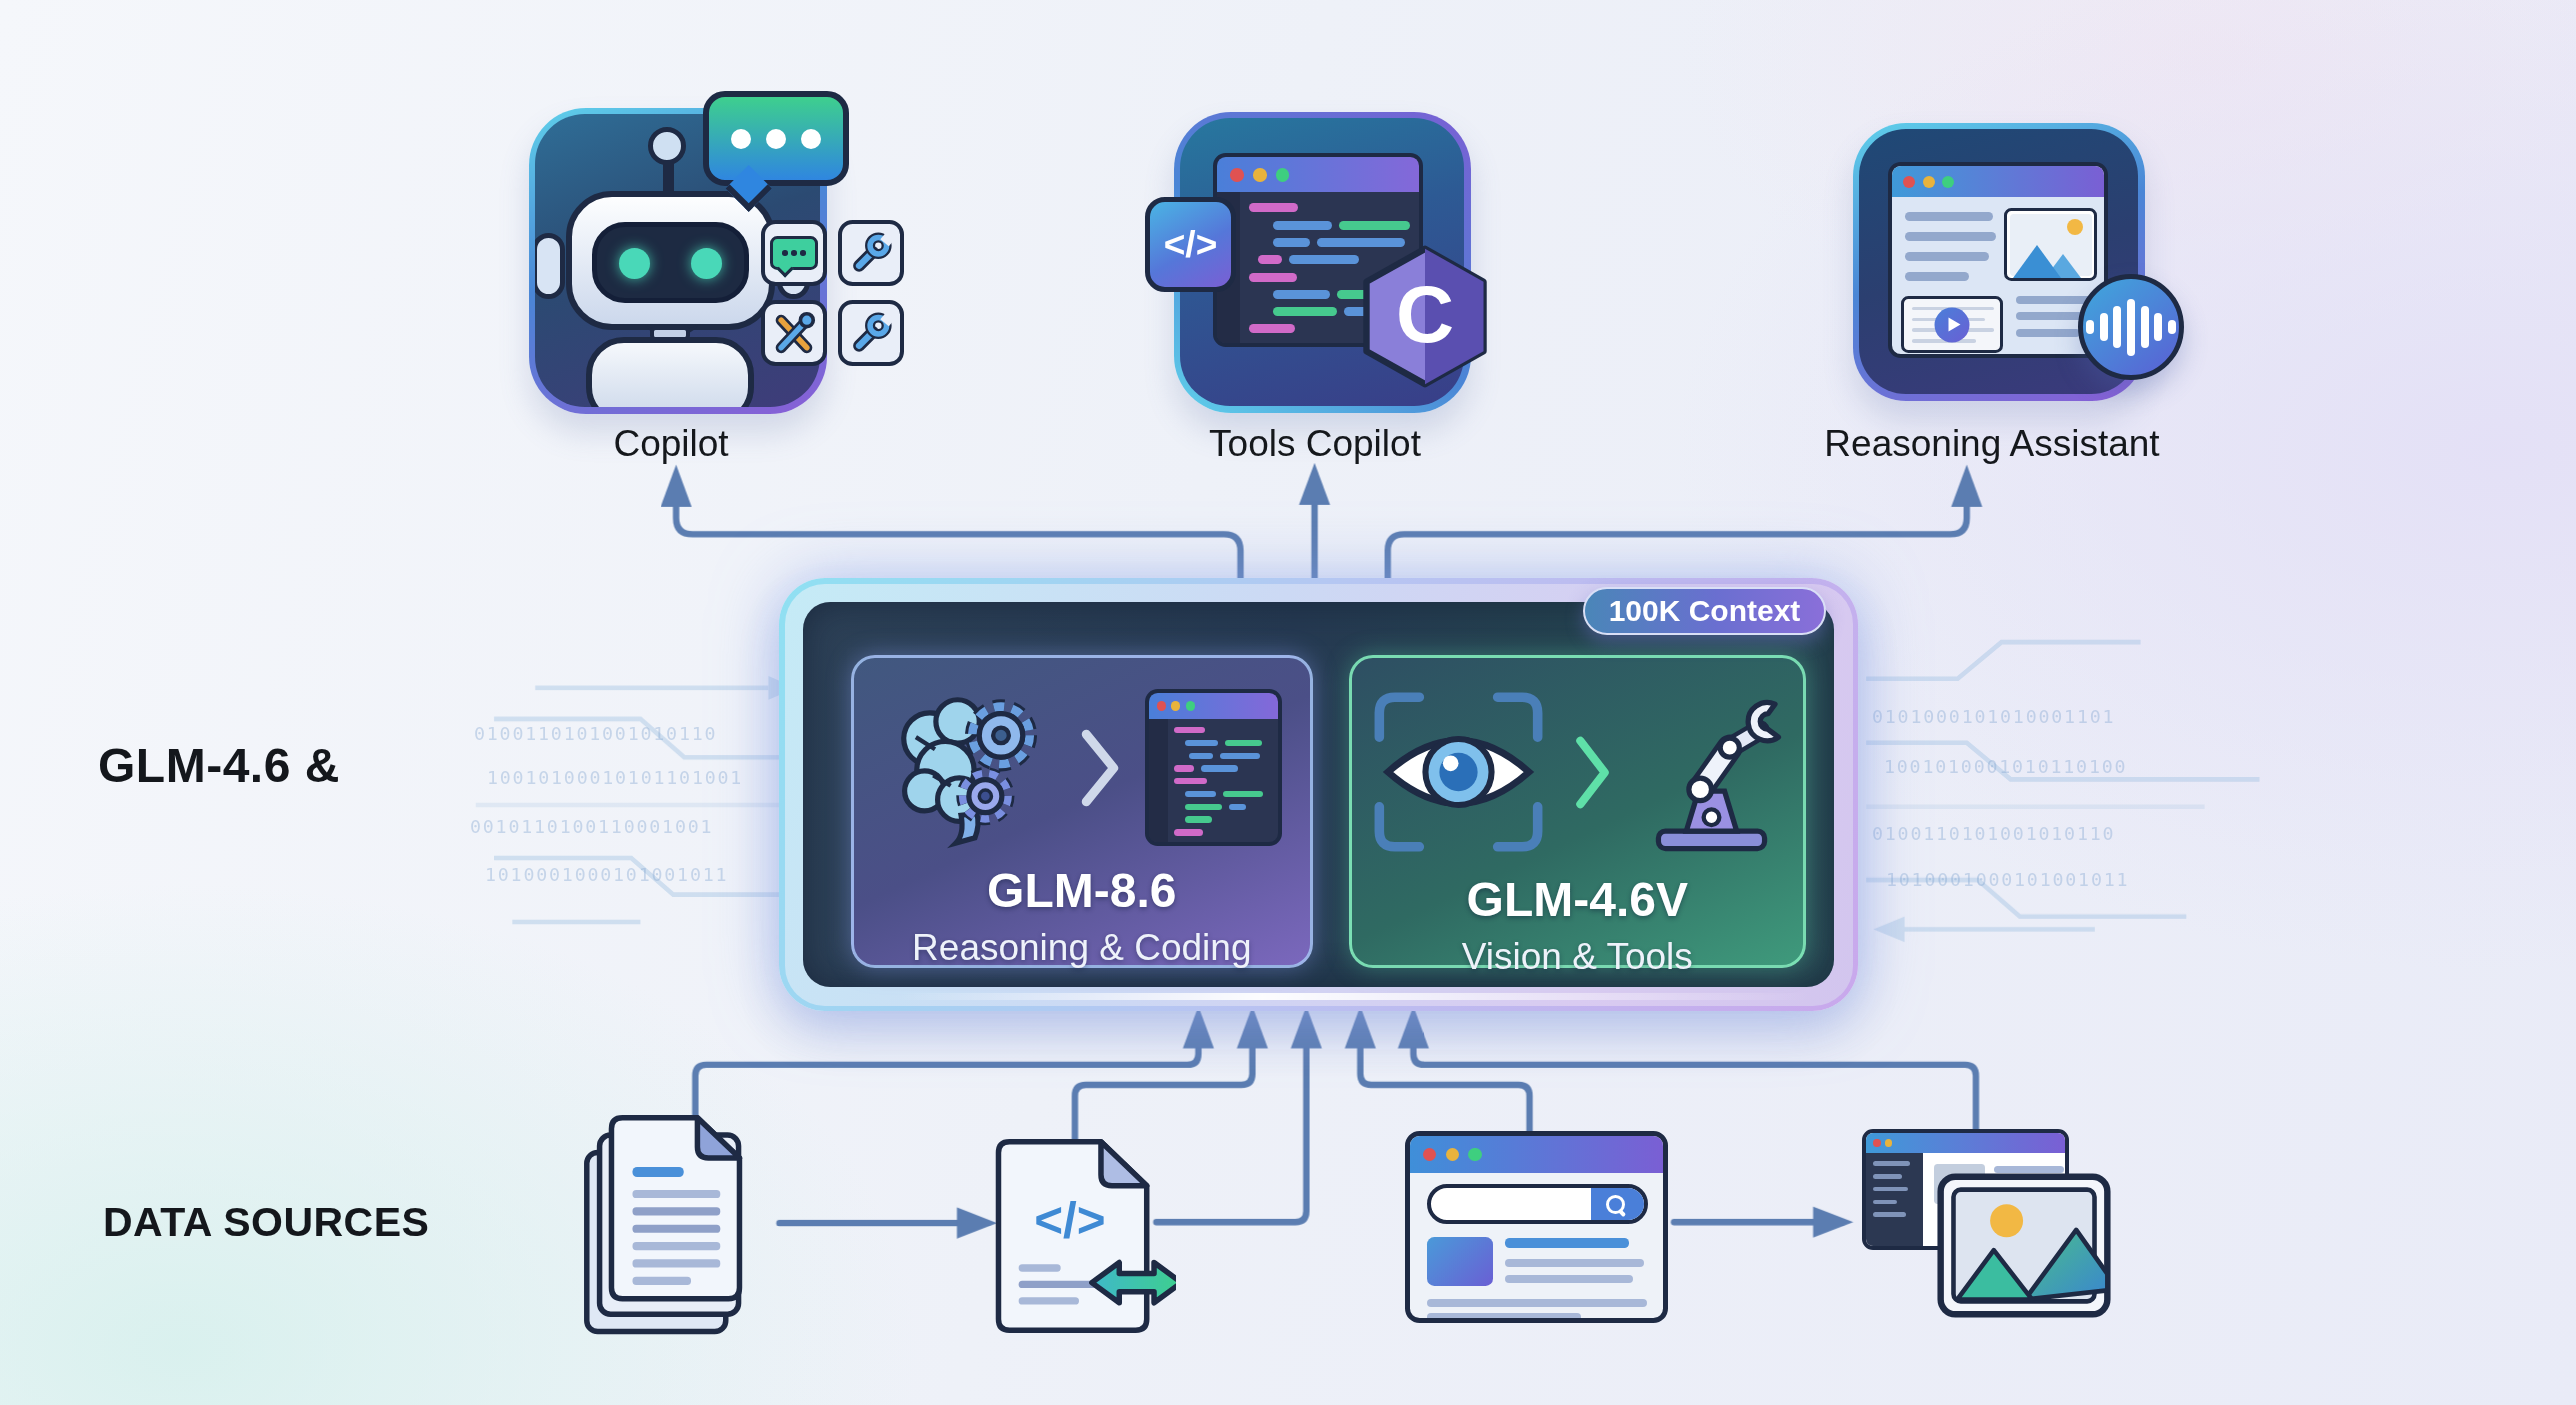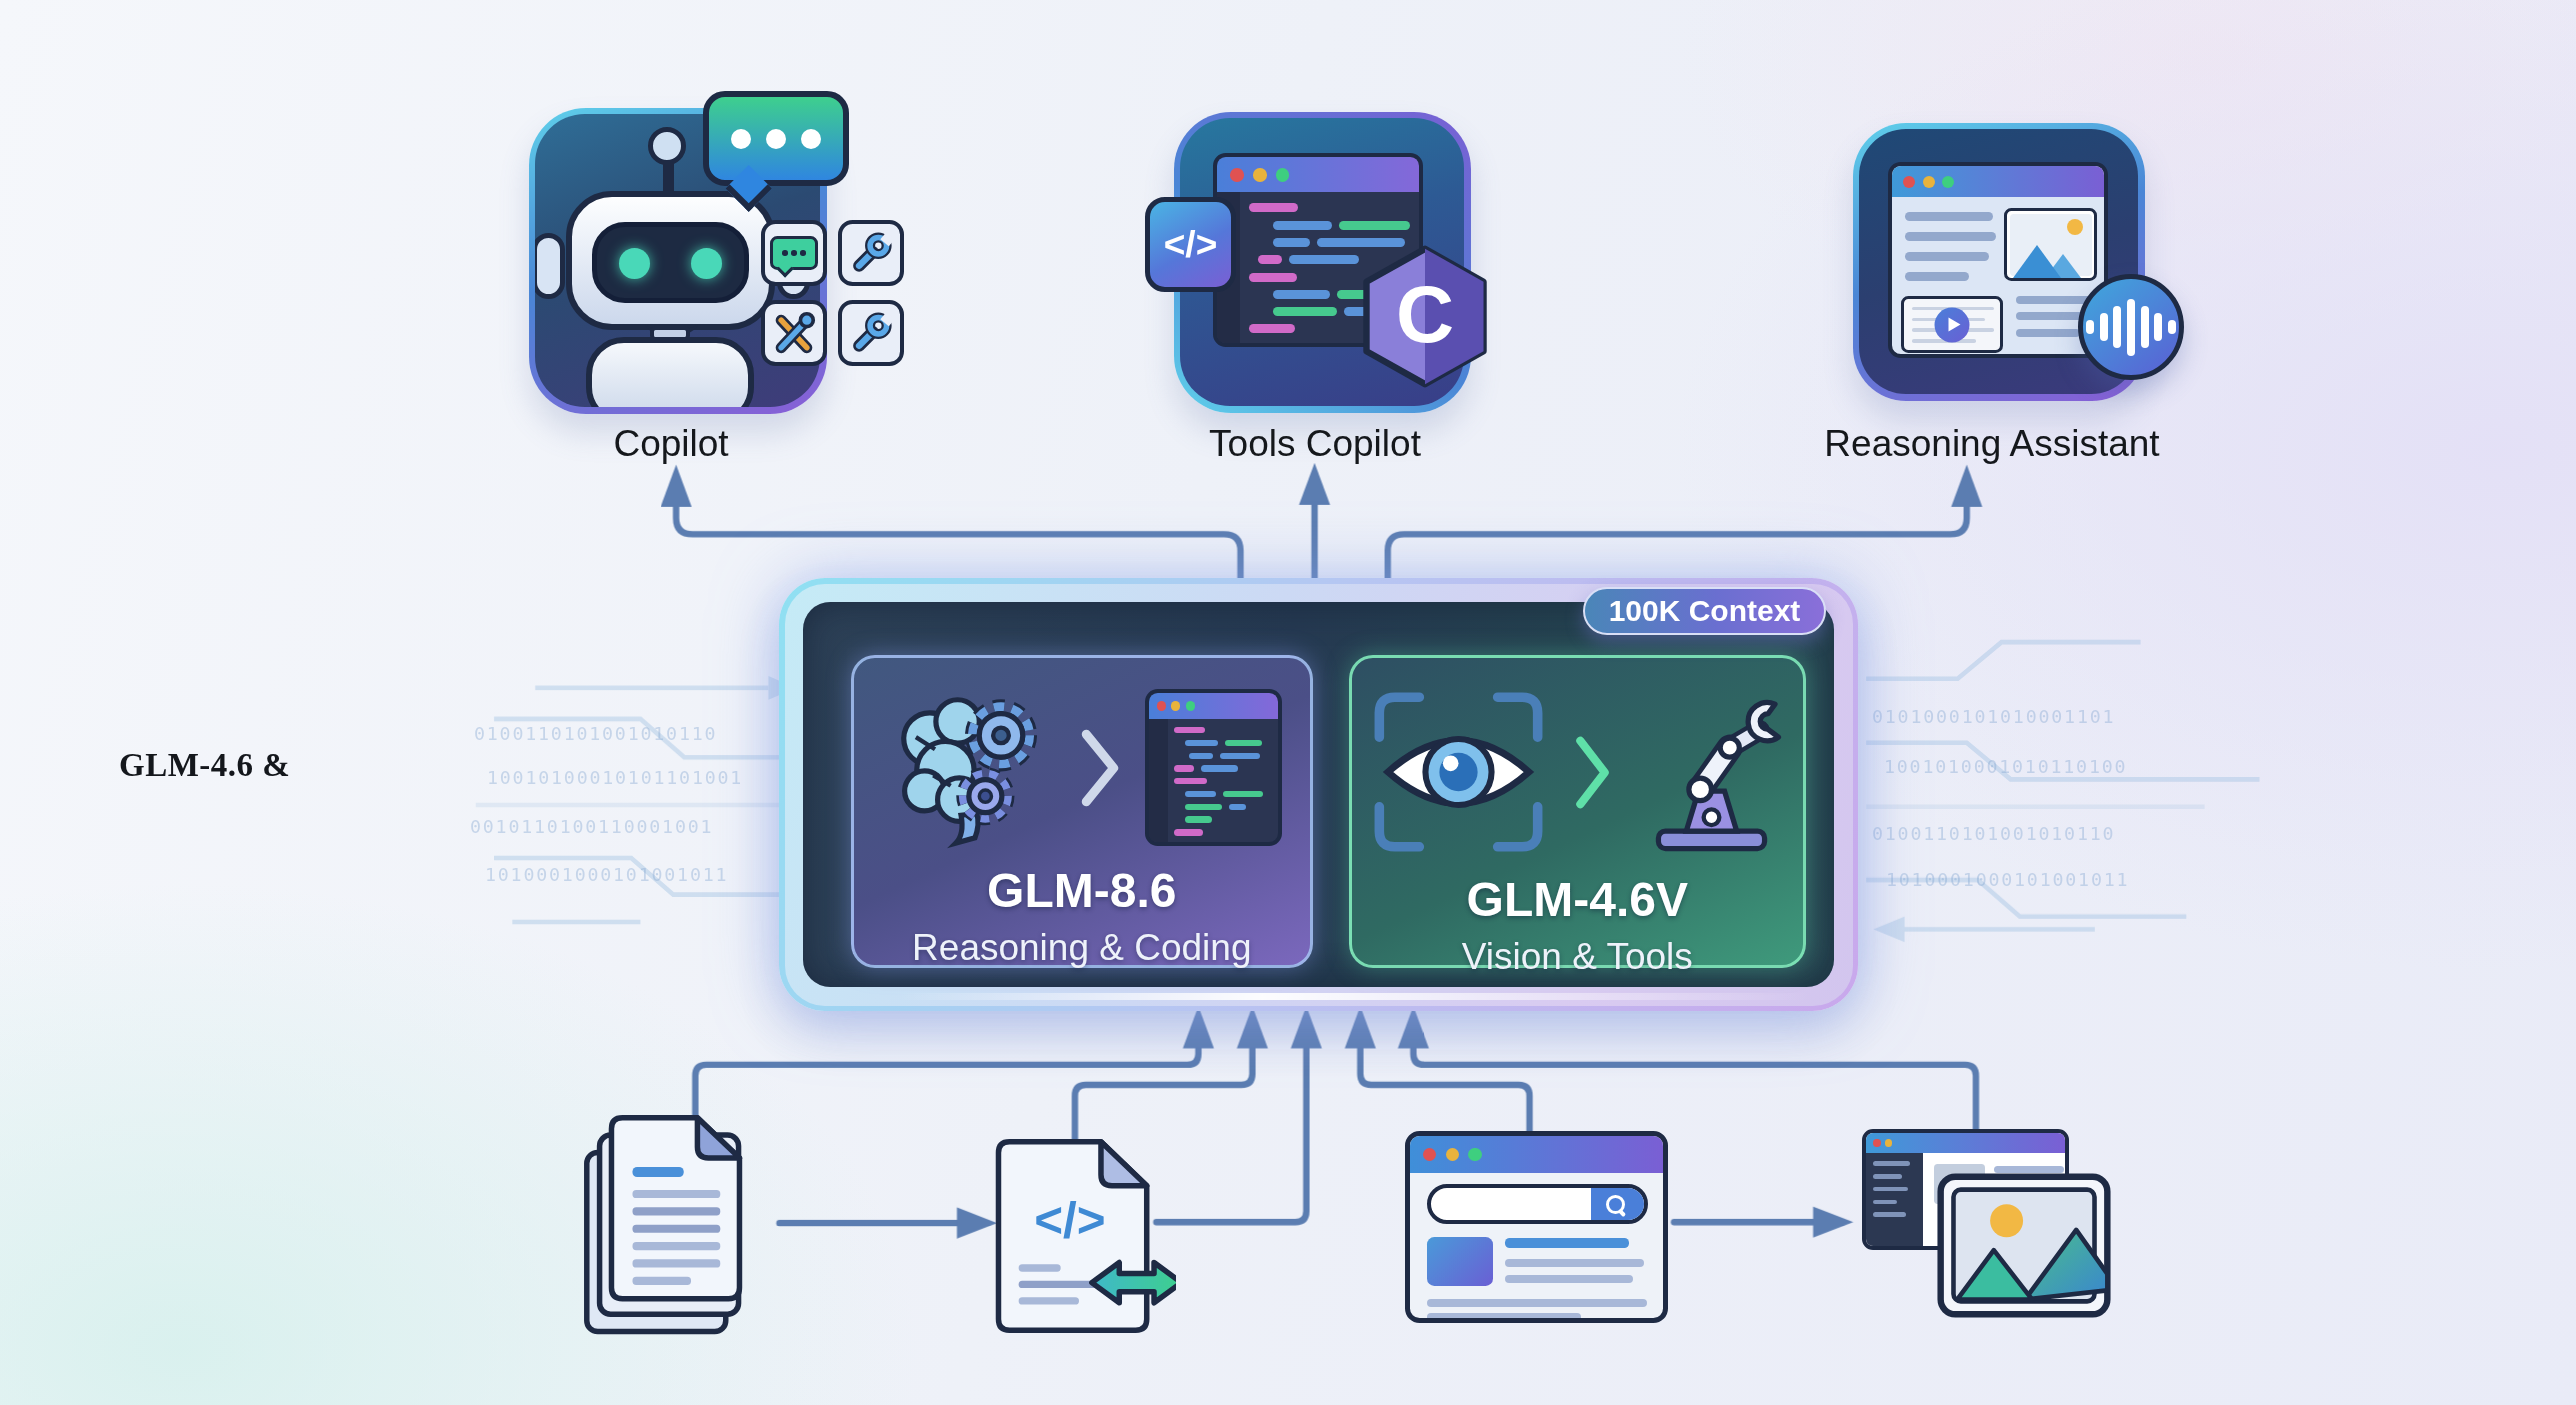--- a/index.html
+++ b/index.html
@@ -8,21 +8,21 @@
     background:
       radial-gradient(1189px 750px at 7% 96%, rgba(213,240,236,.85), rgba(213,240,236,0) 62%),
       radial-gradient(1372px 869px at 97% 32%, rgba(227,223,246,.9), rgba(227,223,246,0) 60%),
       radial-gradient(823px 457px at 86% 4%, rgba(240,229,242,.7), rgba(240,229,242,0) 65%),
       linear-gradient(105deg,#f5f7fb 0%,#eef1f8 45%,#e9ebf7 100%);}
   .abs{position:absolute;}
   svg{display:block;}
   
   .rowlabel{position:absolute;font-weight:700;color:#14171c;letter-spacing:0.5px;}
   .lab-apps{left:103px;top:257px;font-size:41px;}
-  .lab-core{left:119px;top:737px;font-size:33px;line-height:57px;font-family:Liberation Serif, serif;}
+  .lab-core{left:98px;top:737px;font-size:48px;line-height:57px;}
   .lab-data{left:103px;top:1199px;font-size:41px;}
   .caption{position:absolute;top:423px;transform:translateX(-50%);font-size:37px;font-weight:500;color:#15181c;}
   
   .tilewrap{position:absolute;padding:6.4px;border-radius:57px;box-shadow:0 18.3px 31px rgba(90,110,165,.20);}
   .tile{position:relative;width:100%;height:100%;border-radius:50px;overflow:hidden;}
   .w-agents{left:529px;top:108px;width:285px;height:293px;background:linear-gradient(160deg,#5fd0ea,#4a86d6 45%,#8a5ed6);}
   .t-agents{background:linear-gradient(160deg,#2f6e97 0%,#2b4a72 45%,#3f3c7a 100%);}
   .w-copilot{left:1174px;top:112px;width:284px;height:288px;background:linear-gradient(215deg,#7a5fd4,#4a86d6 55%,#5fd0ea);}
   .t-copilot{background:linear-gradient(165deg,#27789f 0%,#2d5a94 40%,#393e88 100%);}
   .w-mm{left:1853px;top:123px;width:279px;height:265px;border-radius:53px;background:linear-gradient(160deg,#5fd0ea,#4a86d6 45%,#8a5ed6);}
@@ -214,20 +214,21 @@
   <span class="bin" style="left:470px;top:816px">0010110100110001001</span>
   <span class="bin" style="left:485px;top:864px">1010001000101001011</span>
   <span class="bin" style="left:1872px;top:706px">0101000101010001101</span>
   <span class="bin" style="left:1884px;top:756px">1001010001010110100</span>
   <span class="bin" style="left:1872px;top:823px">0100110101001010110</span>
   <span class="bin" style="left:1886px;top:869px">1010001000101001011</span>
 
   <div class="rowlabel lab-core">
     <div>GLM-4.6 &amp;</div>
   </div>
+  <div class="rowlabel lab-data">DATA SOURCES</div>
 
   <div class="tilewrap w-agents">
     <div class="tile t-agents">
       <div class="rb rb-ball abs"></div>
       <div class="rb rb-stem abs"></div>
       <div class="rb rb-ear abs" style="left:-3.7px"></div>
       <div class="rb rb-ear abs" style="left:242px"></div>
       <div class="rb rb-head abs"></div>
       <div class="rb rb-visor abs"></div>
       <div class="rb rb-eye abs" style="left:84px"></div>

